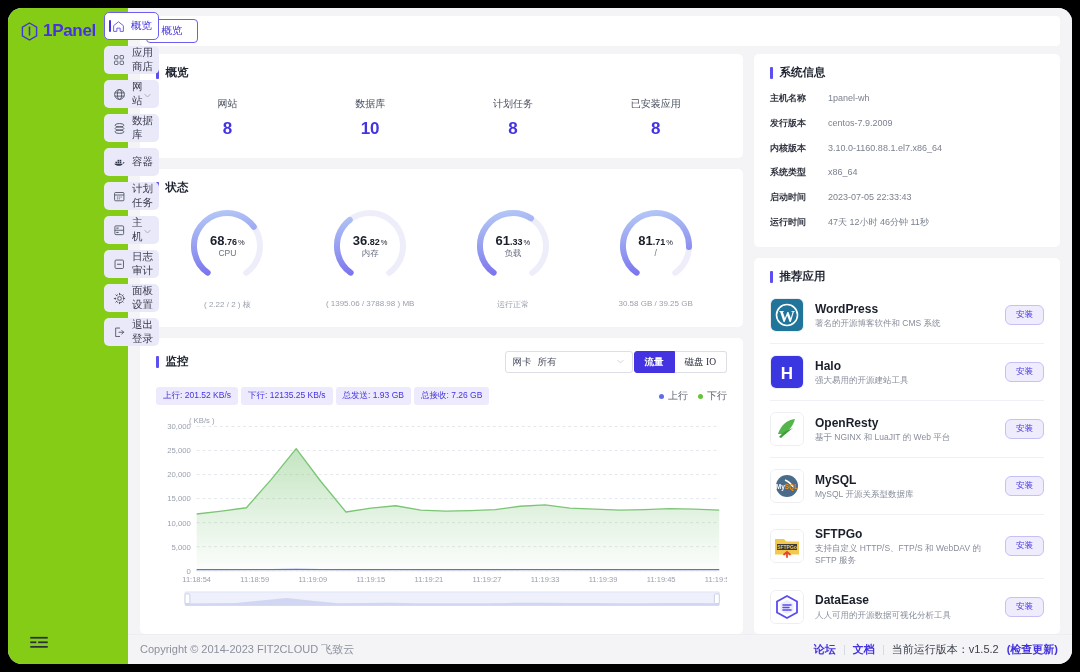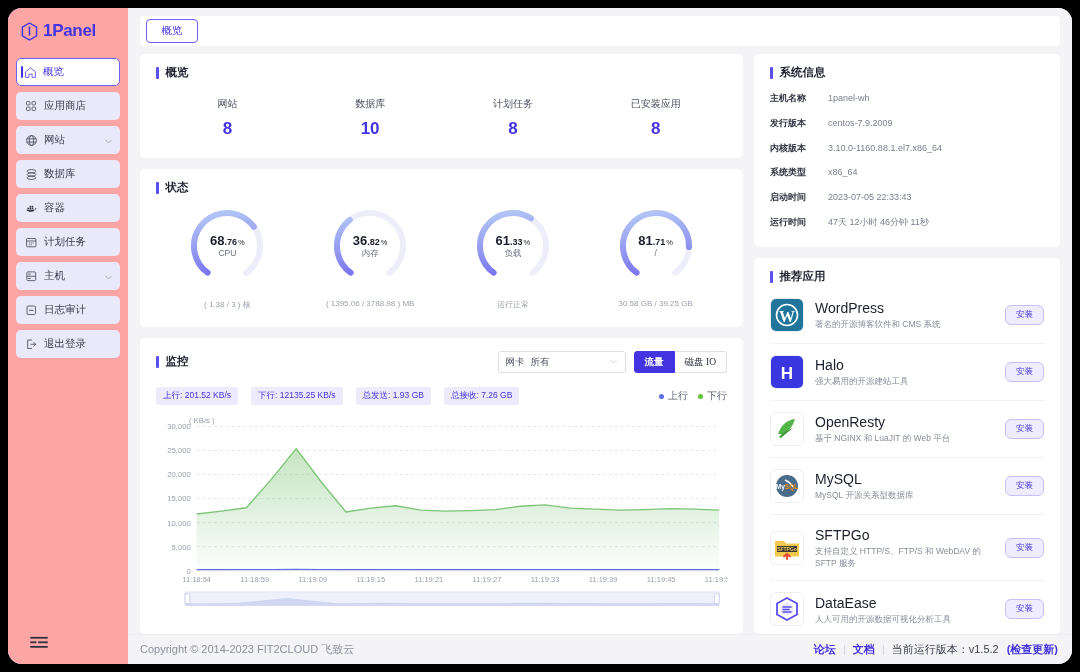--- a/index.html
+++ b/index.html
@@ -14,22 +14,22 @@
     width: 1064px; height: 656px;
     background: #f4f4f6;
     border-radius: 14px;
     overflow: hidden;
     display: flex;
   }
 
   
   .sidebar {
     width: 120px; height: 100%;
-    background: #fca5a5;
-    display: flex; flex-direction: column;
+    background: #84cc16;
+    display: flex; flex-direction: row;
     flex: 0 0 120px;
     position: relative;
   }
   .brand {
     height: 46px; display: flex; align-items: center;
     gap: 5px; padding-left: 13px;
     color: #4433e0; font-weight: bold; font-size: 17px;
     letter-spacing: -0.3px;
   }
   .brand-mark { width: 17px; height: 19px; flex: 0 0 17px; }
@@ -113,38 +113,38 @@
     gap: 2px;
   }
   .gauge-num { color: #1b1f2b; font-weight: bold; font-size: 13px; line-height: 1; }
   .gauge-num .dec { font-size: 9px; font-weight: bold; }
   .gauge-num .pct { font-size: 7.5px; font-weight: normal; margin-left: 1px; }
   .gauge-name { font-size: 8.5px; color: #6b7180; line-height: 1; }
   .gauge-sub { font-size: 8px; color: #9aa0ad; margin-top: 13px; }
 
   
   .mon-head { display: flex; align-items: center; }
-  .mon-ctrl { margin-left: auto; display: flex; align-items: center; gap: 8px; justify-content: flex-end; }
+  .mon-ctrl { margin-left: auto; display: flex; align-items: center; gap: 1px; justify-content: flex-end; }
   .select {
     width: 128px; height: 22px; border: 1px solid #dcdfe6; border-radius: 3px;
     display: flex; align-items: center; padding: 0 7px;
     font-size: 9.5px; color: #4a4f5e; background: #fff;
   }
   .select .sel-chev { margin-left: auto; opacity: .45; }
   .btngrp { display: flex; }
   .btngrp > div {
     height: 22px; padding: 0 10px; display: flex; align-items: center;
     font-size: 9.5px; border: 1px solid #dcdfe6; font-family: Liberation Serif, serif;
   }
   .btngrp > div:first-child { border-radius: 3px 0 0 3px; }
   .btngrp > div:last-child { border-radius: 0 3px 3px 0; border-left: none; }
   .btngrp .on { background: #4433e0; border-color: #4433e0; color: #fff; font-weight: bold; }
   .btngrp .off { background: #fff; color: #2d3240; }
 
-  .tagrow { display: flex; gap: 13px; margin-top: 14px; }
+  .tagrow { display: flex; gap: 3px; margin-top: 14px; }
   .tag {
     background: #eceafc; color: #4433e0; border-radius: 3px;
     font-size: 8.5px; padding: 3px 7px; white-space: nowrap;
   }
   .legend { margin-left: auto; display: flex; gap: 10px; align-items: center; }
   .lg { display: flex; align-items: center; gap: 4px; font-size: 10px; color: #5a5f6e; }
   .lg i { width: 5px; height: 5px; border-radius: 50%; display: block; }
 
   .chartwrap { position: relative; margin-top: 6px; flex: 1; min-height: 0; }
   .chart-svg { display: block; width: 100%; }
@@ -160,21 +160,21 @@
     display: flex; align-items: center; gap: 11px;
     padding: 11px 0; border-bottom: 1px solid #f0f1f4;
   }
   .app-row:last-child { border-bottom: none; }
   .app-ico {
     width: 34px; height: 34px; flex: 0 0 34px; border-radius: 6px;
     border: 1px solid #eceef2; background: #fff;
     display: flex; align-items: center; justify-content: center; overflow: hidden;
   }
   .app-txt { flex: 1; min-width: 0; }
-  .app-name { font-size: 14px; font-weight: normal; color: #1b1f2b; line-height: 1.35; }
+  .app-name { font-size: 12px; font-weight: bold; color: #1b1f2b; line-height: 1.35; }
   .app-desc { font-size: 8.5px; color: #878d9a; line-height: 1.45; }
   .install {
     flex: 0 0 auto; border: 1px solid #c5c0f5; background: #eeecfd;
     color: #4433e0; font-size: 8.5px; border-radius: 6px; padding: 3px 10px;
   }
 
   
   .footer {
     height: 30px; flex: 0 0 30px; background: #f4f4f6;
     display: flex; align-items: center; padding: 0 14px 0 12px;
@@ -296,20 +296,30 @@
       <div class="nav-item">
         <span class="nav-ic">
           <svg viewBox="0 0 16 16" width="12.5" height="12.5">
             <rect x="2.6" y="2.6" width="10.8" height="10.8" rx="1.3" fill="none" stroke="#4a4f5e" stroke-width="1.1"></rect>
             <path d="M5.2 8 H10.8" stroke="#4a4f5e" stroke-width="1.2"></path>
           </svg>
         </span>
         <span class="nav-label">日志审计</span>
       </div>
 
+      <div class="nav-item">
+        <span class="nav-ic">
+          <svg viewBox="0 0 16 16" width="13" height="13">
+            <circle cx="8" cy="8" r="2.3" fill="none" stroke="#4a4f5e" stroke-width="1.1"></circle>
+            <path d="M8 1.6 v1.8 M8 12.6 v1.8 M1.6 8 h1.8 M12.6 8 h1.8 M3.5 3.5 l1.3 1.3 M11.2 11.2 l1.3 1.3 M12.5 3.5 l-1.3 1.3 M4.8 11.2 l-1.3 1.3" stroke="#4a4f5e" stroke-width="1.1" stroke-linecap="round"></path>
+            <circle cx="8" cy="8" r="5.2" fill="none" stroke="#4a4f5e" stroke-width="1.1" stroke-dasharray="2.6 2.2"></circle>
+          </svg>
+        </span>
+        <span class="nav-label">面板设置</span>
+      </div>
 
       <div class="nav-item">
         <span class="nav-ic">
           <svg viewBox="0 0 16 16" width="12.5" height="12.5">
             <path d="M9 2.6 H3.4 V13.4 H9" fill="none" stroke="#4a4f5e" stroke-width="1.1" stroke-linejoin="round"></path>
             <path d="M7.6 8 H13.6 M11.2 5.6 L13.6 8 L11.2 10.4" fill="none" stroke="#4a4f5e" stroke-width="1.1" stroke-linecap="round" stroke-linejoin="round"></path>
           </svg>
         </span>
         <span class="nav-label">退出登录</span>
       </div>
@@ -375,21 +385,21 @@
                       </linearGradient>
                     </defs>
                     <circle cx="40" cy="40" r="33" fill="none" stroke="#eeeefa" stroke-width="6" stroke-linecap="round" stroke-dasharray="165.8760921095411 207.34511513692635" transform="rotate(126 40 40)"></circle>
                     <circle cx="40" cy="40" r="33" fill="none" stroke="url(#gg0)" stroke-width="6" stroke-linecap="round" stroke-dasharray="114.05640093452047 207.34511513692635" transform="rotate(126 40 40)"></circle>
                   </svg>
                   <div class="gauge-center">
                     <div class="gauge-num">68<span class="dec">.76</span><span class="pct">%</span></div>
                     <div class="gauge-name">CPU</div>
                   </div>
                 </div>
-                <div class="gauge-sub">( 1.38 / 3 ) 核</div>
+                <div class="gauge-sub">( 2.22 / 2 ) 核</div>
               </div>
               <div class="gauge">
                 <div class="gauge-ring">
                   <svg viewBox="0 0 80 80" width="80" height="80">
                     <defs>
                       <linearGradient id="gg1" x1="0" y1="1" x2="1" y2="0">
                         <stop offset="0%" stop-color="#bcd4f7"></stop>
                         <stop offset="55%" stop-color="#8f93f0"></stop>
                         <stop offset="100%" stop-color="#6554ef"></stop>
                       </linearGradient>

